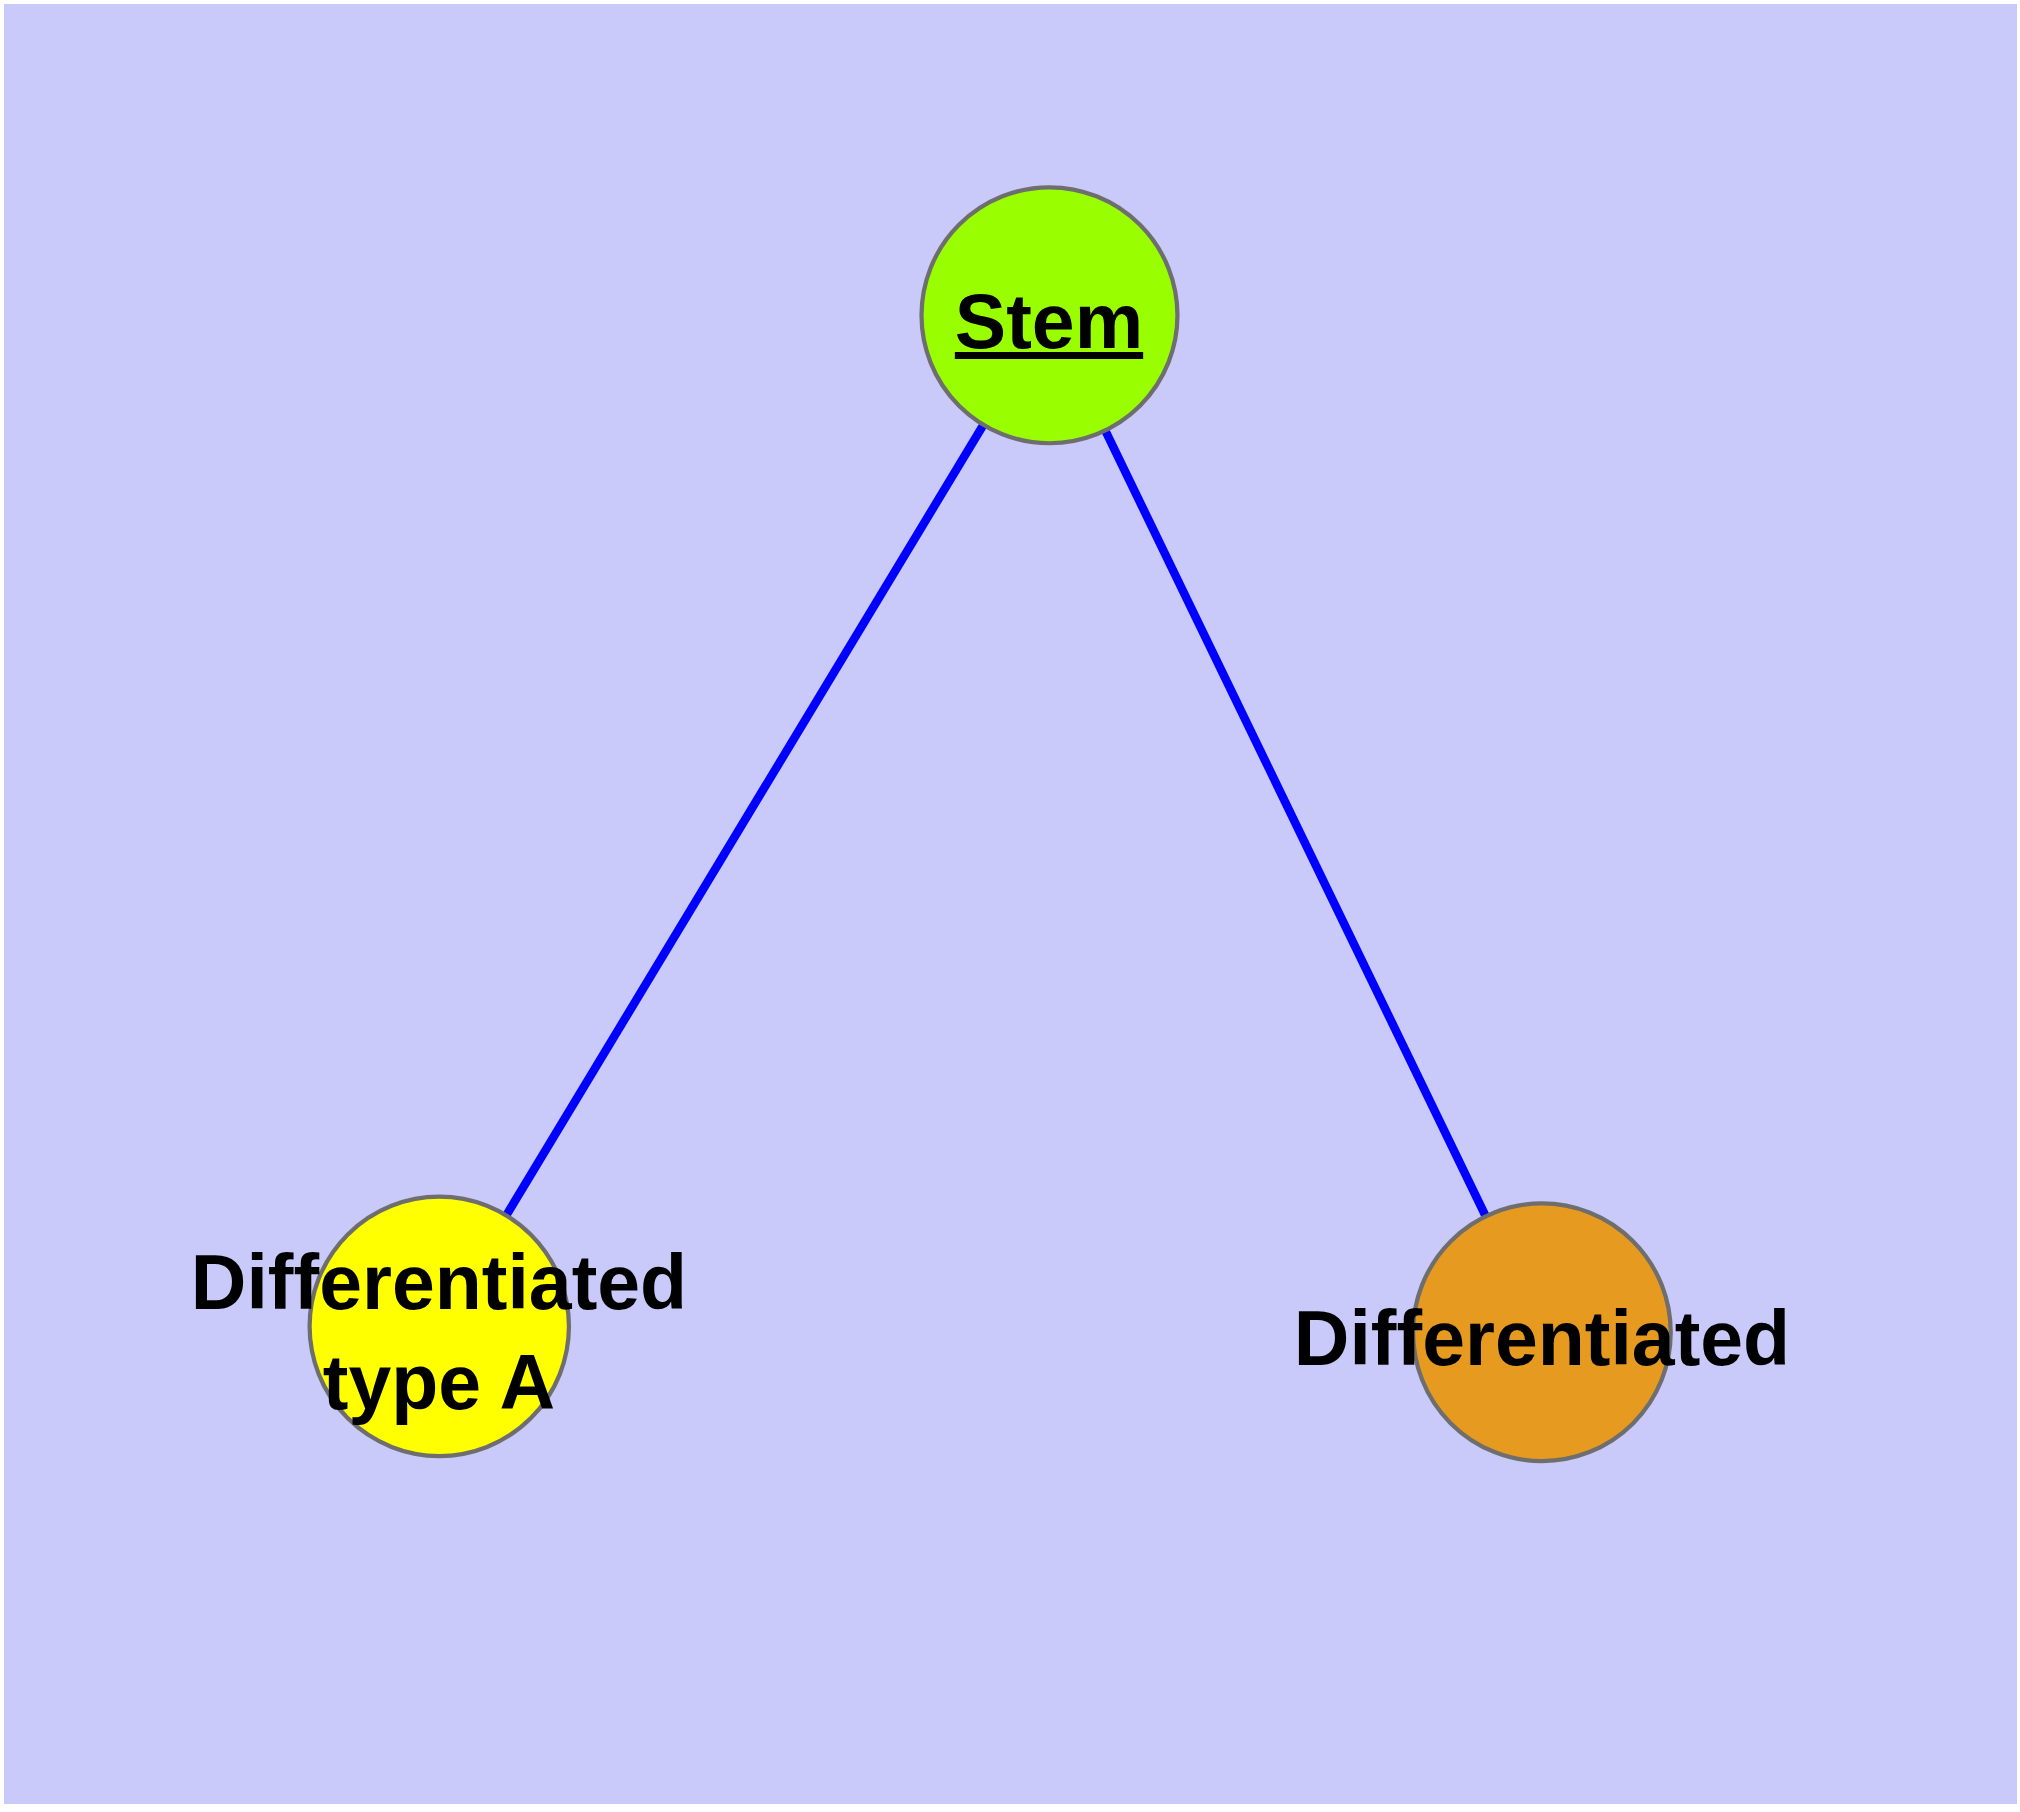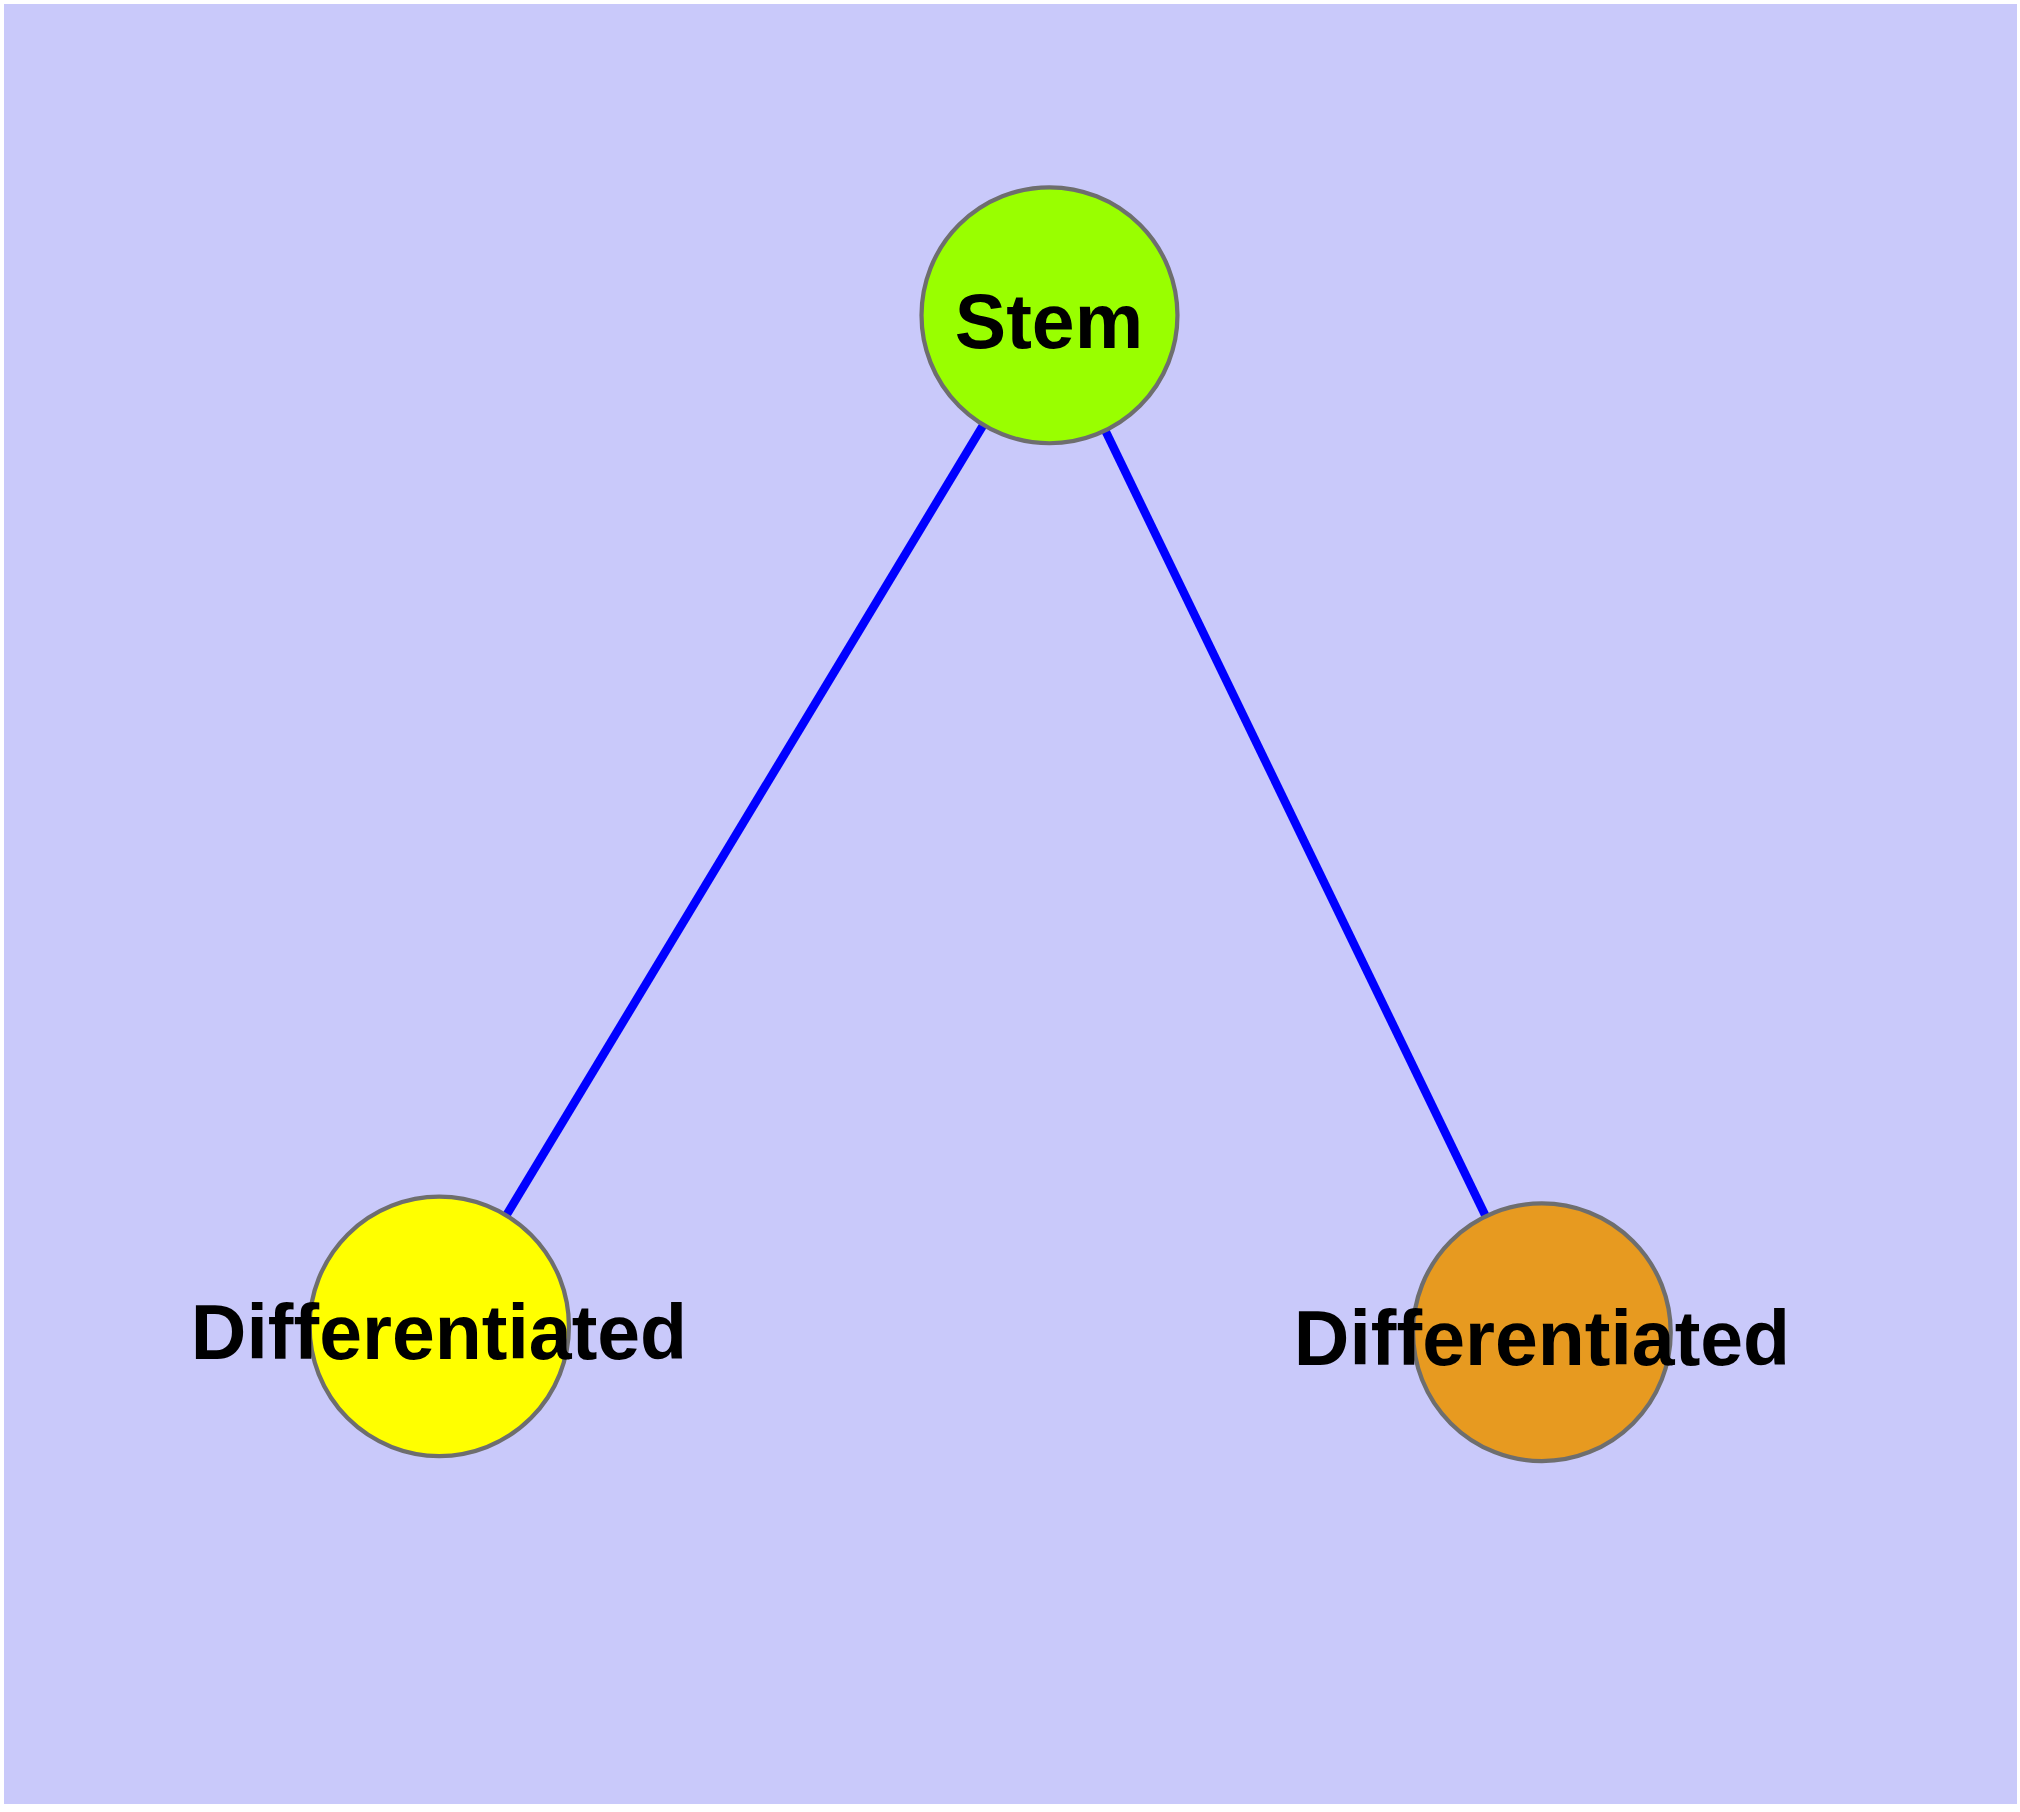--- a/index.html
+++ b/index.html
@@ -51,25 +51,26 @@
   <div class="panel" style="background: rgb(201, 201, 250);"></div>
 
   <svg class="graph-svg" viewBox="0 0 2384 2138" xmlns="http://www.w3.org/2000/svg">
     <line x1="1238" y1="372" x2="518" y2="1565" stroke="#0000FF" stroke-width="10"></line>
     <line x1="1238" y1="372" x2="1819" y2="1572" stroke="#0000FF" stroke-width="10"></line>
     <circle cx="1238" cy="372" r="151" fill="#99FF00" stroke="#6E6E6E" stroke-width="5"></circle>
     <circle cx="518" cy="1565" r="153" fill="#FFFF00" stroke="#6E6E6E" stroke-width="5"></circle>
     <circle cx="1819" cy="1572" r="152" fill="#E79A20" stroke="#6E6E6E" stroke-width="5"></circle>
   </svg>
 
-  <div class="node-label" style="left: 1049px; top: 321px; color: rgb(0, 0, 0);">
+  <div class="node-label" style="left: 1049px; top: 321px; color: rgb(0, 0, 0); text-decoration: underline;">
     <div>Stem</div>
   </div>
 
   <div class="node-label" style="left: 439px; top: 1332px; color: rgb(0, 0, 0);">
     <div>Differentiated</div>
+    <div>type A</div>
   </div>
 
   <div class="node-label" style="left: 1542px; top: 1338px; color: rgb(0, 0, 0);">
     <div>Differentiated</div>
   </div>
 </div>
 
 
 </body></html>

